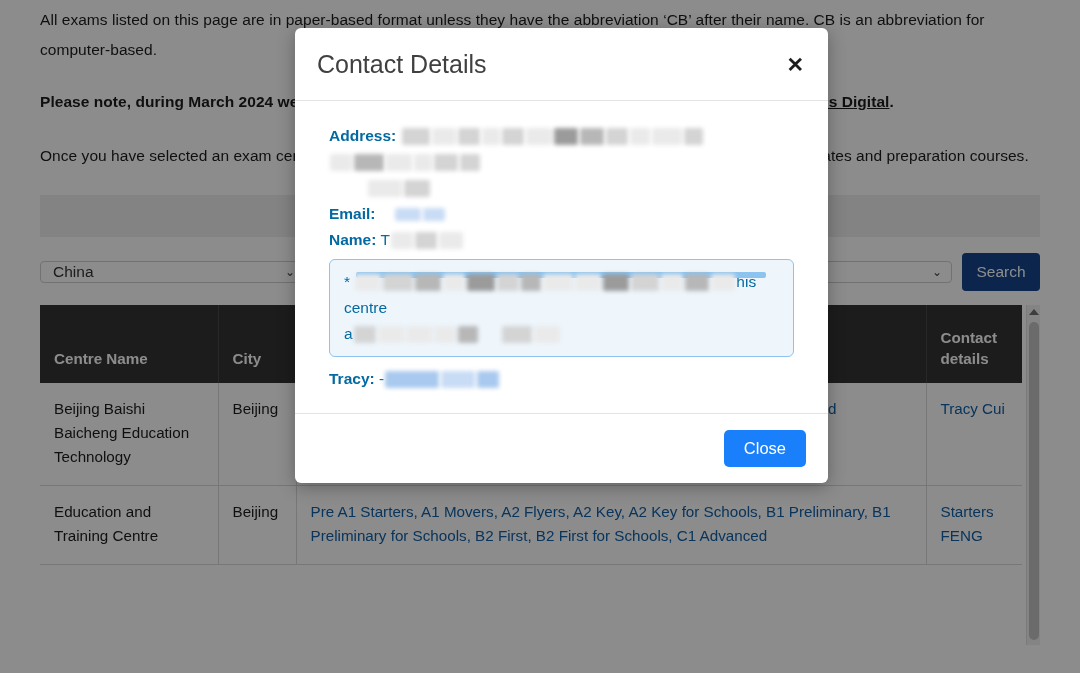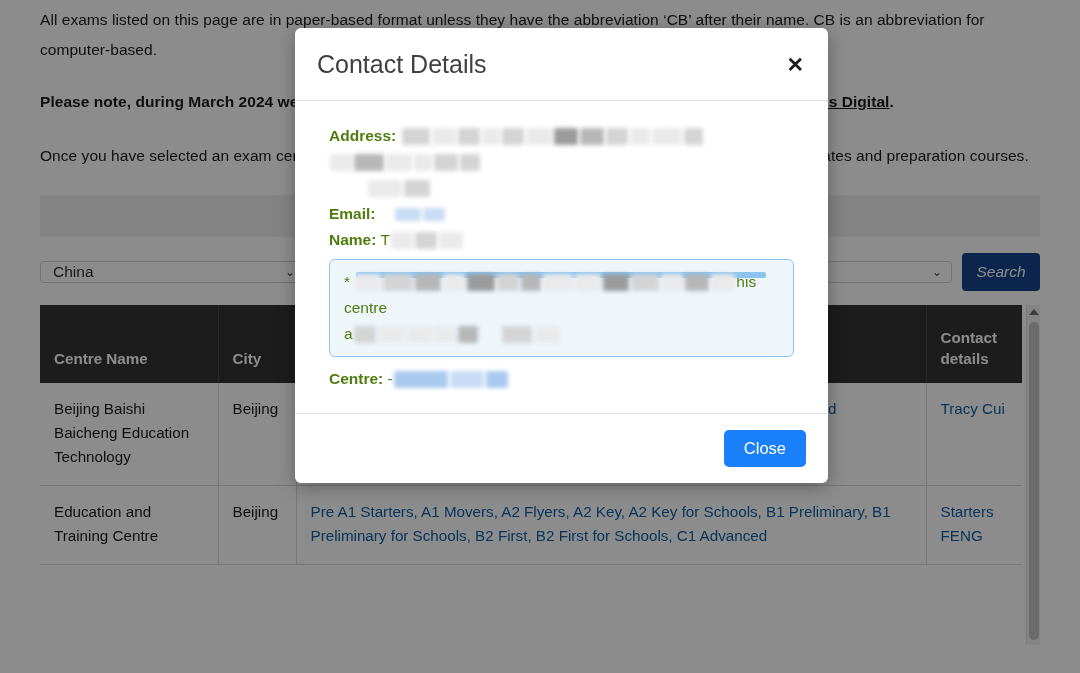--- a/index.html
+++ b/index.html
@@ -88,21 +88,20 @@
     height: 38px;
     min-width: 78px;
     background: #14448c;
     color: #ffffff;
     border: none;
     border-radius: 4px;
     font-size: 15.5px;
     font-family: "Liberation Sans", sans-serif;
     cursor: pointer;
     padding: 0 12px;
-    font-style: italic;
   }
 
   
   #table-wrap {
     margin-top: 14px;
     position: relative;
     width: 1000px;
     height: 340px;
     overflow: hidden;
   }
@@ -209,21 +208,21 @@
     border: none;
     cursor: pointer;
     line-height: 1;
     padding: 0 2px;
     font-family: "Liberation Sans", sans-serif;
   }
   #modal-body {
     flex: 1 1 auto;
     padding: 22px 34px 0 34px;
     font-size: 15.5px;
-    color: #4d7c0f;
+    color: #0369a1;
     line-height: 26px;
     overflow: hidden;
     position: relative;
   }
   #modal-body .lbl { font-weight: bold; }
   .bodyline { display: block; }
 
   
   .redact {
     display: inline-block;
@@ -394,21 +393,21 @@
 
     <div id="notice-box">
       <div class="hl-bar"></div>
       <span>*</span>
       <span class="redact rC" style="width:26px"></span><span class="redact rB" style="width:30px"></span><span class="redact rA" style="width:26px"></span><span class="redact rC" style="width:22px"></span><span class="redact rD" style="width:28px"></span><span class="redact rB" style="width:22px"></span><span class="redact rA" style="width:20px"></span><span class="redact rC" style="width:30px"></span><span class="redact rC" style="width:26px"></span><span class="redact rD" style="width:26px"></span><span class="redact rB" style="width:28px"></span><span class="redact rC" style="width:22px"></span><span class="redact rA" style="width:24px"></span><span class="redact rC" style="width:24px"></span><span>his centre</span>
       <br>
       <span>a</span><span class="redact rB" style="width:22px"></span><span class="redact rC" style="width:26px"></span><span class="redact rC" style="width:26px"></span><span class="redact rC" style="width:22px"></span><span class="redact rA" style="width:20px"></span><span style="display:inline-block;width:22px"></span><span class="redact rB" style="width:30px"></span><span class="redact rC" style="width:26px"></span>
     </div>
 
     <span class="bodyline" id="phone-line">
-      <span class="lbl">Centre:</span>
+      <span class="lbl">Tracy:</span>
       <span>-</span><span class="redact rF" style="width:54px"></span><span class="redact rE" style="width:34px"></span><span class="redact rF" style="width:22px"></span>
     </span>
 
   </div>
 
   <div id="modal-footer">
     <button id="modal-close-btn">Close</button>
   </div>
 </div>
 

